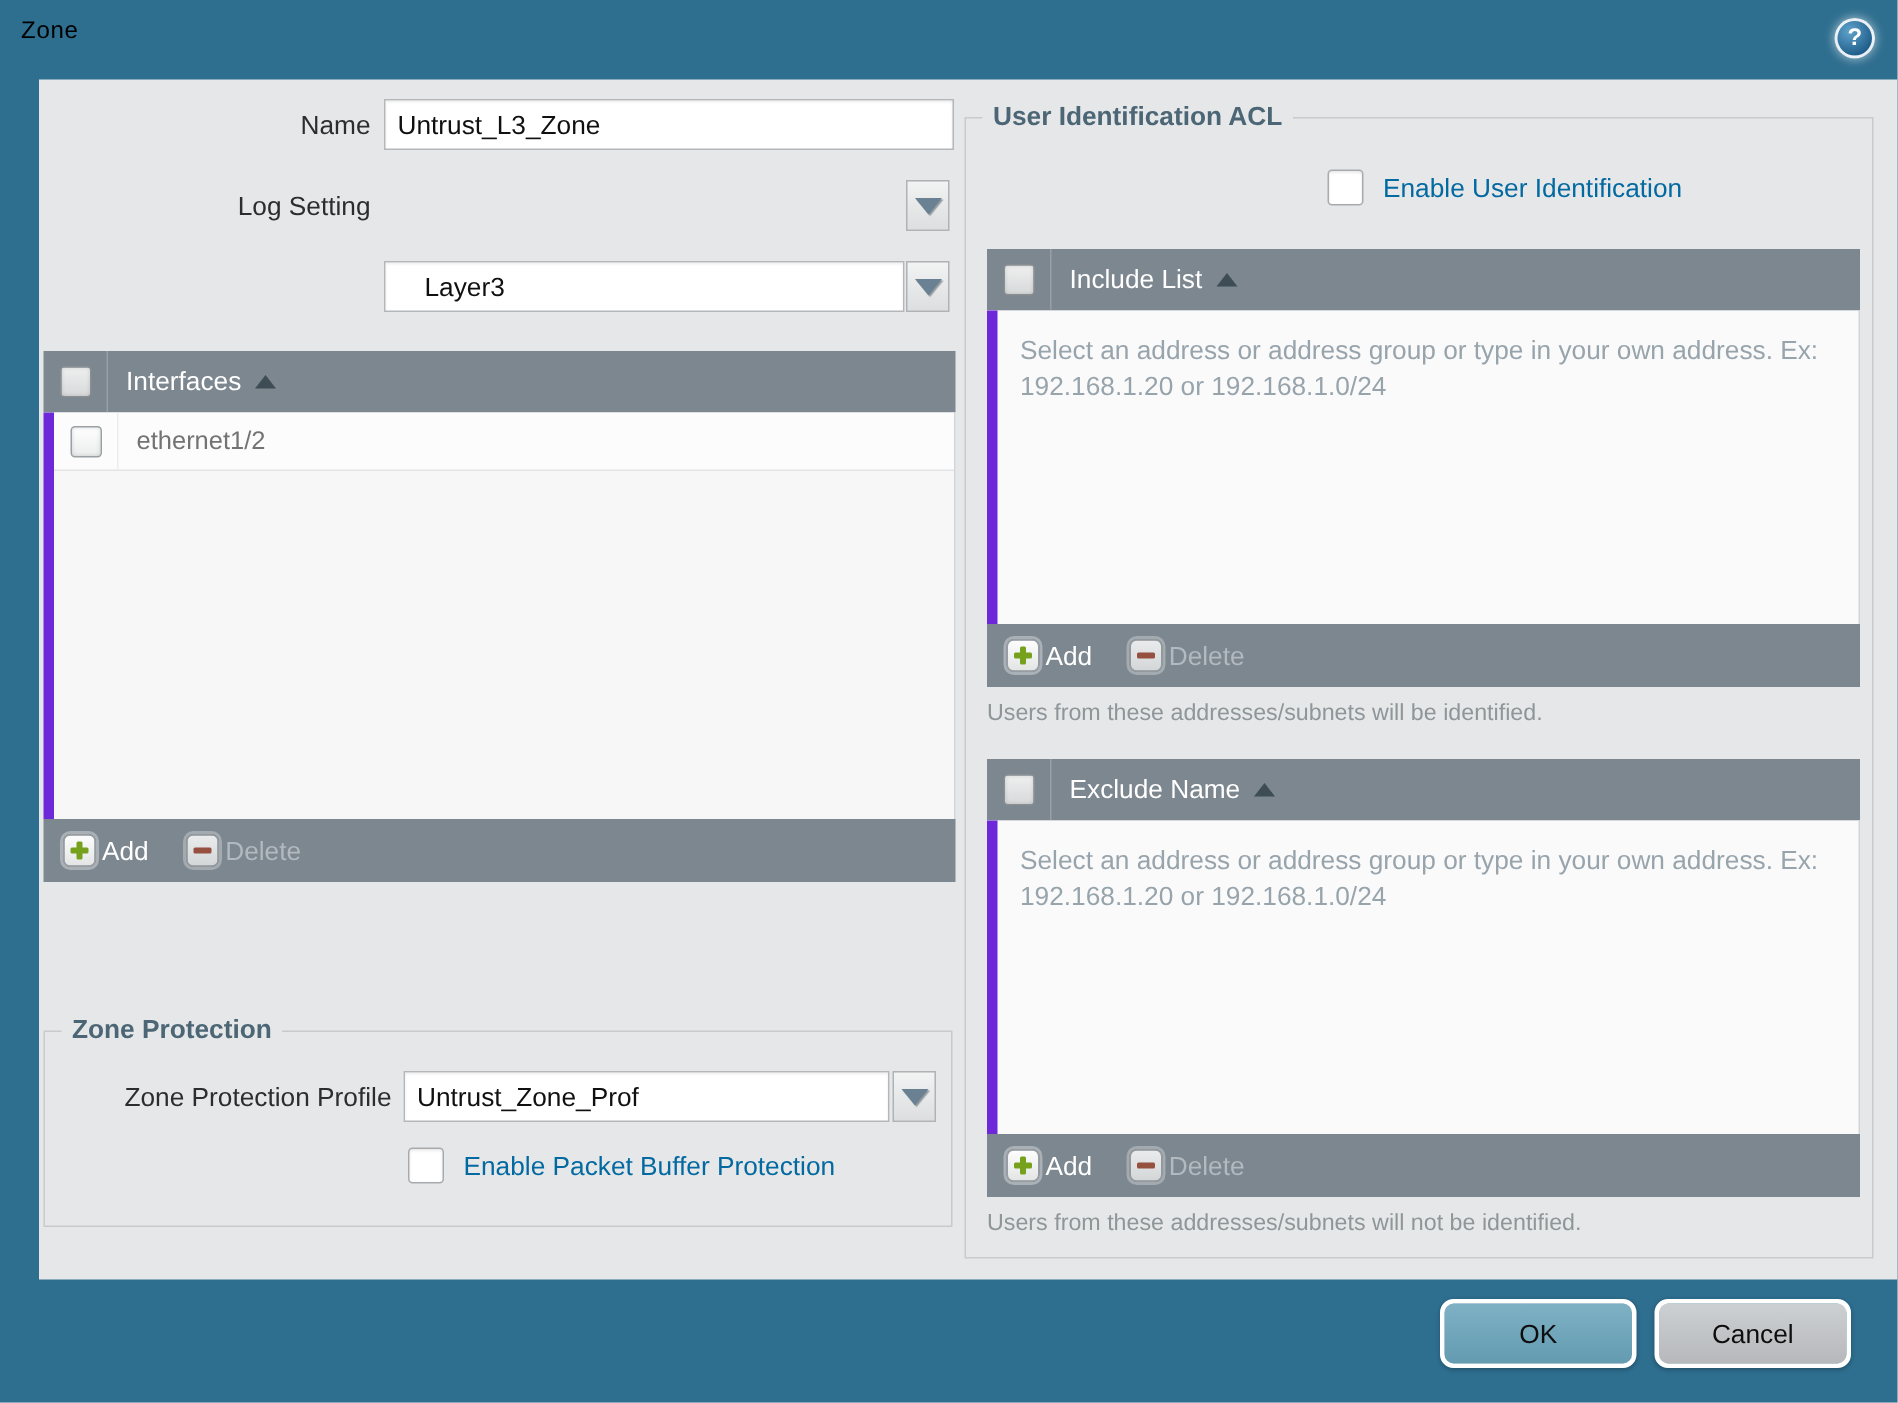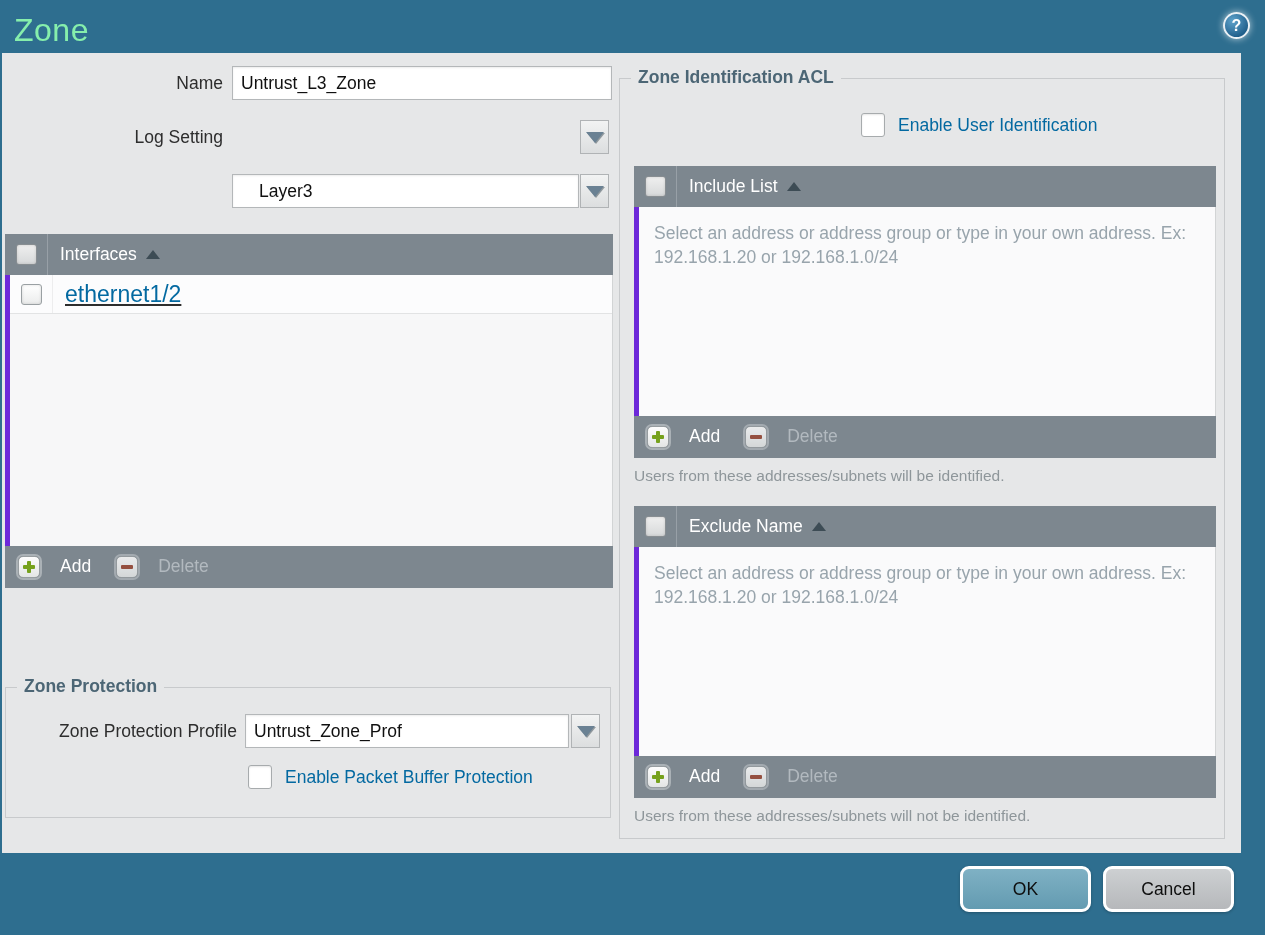--- a/index.html
+++ b/index.html
@@ -7,34 +7,34 @@
   body {
     font-family:"Liberation Sans", sans-serif;
     background:#2e6e8f;
     position:relative;
     overflow:hidden;
     color:#2d2d2d;
   }
   .titlebar { position:absolute; left:0; top:0; width:1265px; height:53px; }
   .title-text {
     position:absolute; left:14px; top:12px;
-    font-size:32px; font-weight:400; color:#86efac; letter-spacing:.5px;
+    font-size:16px; font-weight:400; color:#000000; letter-spacing:.5px;
   }
   .help {
     position:absolute; right:15px; top:12px; width:27px; height:27px;
     border-radius:50%;
     background:radial-gradient(circle at 35% 30%, #5fa3cc, #1f5e8a 75%);
     border:2px solid rgba(255,255,255,.9);
     box-shadow:0 0 7px rgba(255,255,255,.65);
     color:#fff; font-weight:bold; font-size:16px;
     display:flex; align-items:center; justify-content:center;
     cursor:pointer;
   }
   .dialog {
-    position:absolute; left:2px; top:53px; width:1239px; height:800px;
+    position:absolute; left:26px; top:53px; width:1239px; height:800px;
     background:#e6e7e8;
   }
   .flabel {
     position:absolute; width:221px; text-align:right;
     font-size:17.5px; line-height:34px; color:#2d2d2d; white-space:nowrap;
   }
   .ftext {
     position:absolute; height:34px; border:1px solid #b4b7b9; background:#fff;
     font-family:"Liberation Sans", sans-serif; font-size:17.5px; color:#101010;
     padding:0 8px; box-shadow:inset 0 1px 2px rgba(0,0,0,.08); outline:none;
@@ -59,22 +59,22 @@
   }
   .cb-cell {
     width:43px; display:flex; align-items:center; justify-content:center;
     border-right:1px solid #98a0a7; flex:none;
   }
   .panel-title {
     color:#fff; font-size:17.5px; display:flex; align-items:center; padding-left:12px;
   }
   .panel-body {
     flex:1; background:#f7f7f8;
-    border-left:5px solid #6d28d9; border-right:1px solid #d2d4d5;
-    overflow:hidden; position:relative;text-decoration:underline;
+    border-left:7px solid #6d28d9; border-right:1px solid #d2d4d5;
+    overflow:hidden; position:relative;
   }
   .panel-footer {
     height:42px; background:#7d878f; display:flex; align-items:center;
     padding-left:13px; gap:9px; flex:none;
   }
   .cb {
     display:inline-block; width:21px; height:21px; border-radius:3px;
     background:linear-gradient(#ffffff,#ebecec);
     border:1px solid #9aa0a3; box-shadow:inset 0 0 3px rgba(0,0,0,.14);
     cursor:pointer; flex:none;
@@ -82,22 +82,22 @@
   .cb.header-cb { background:linear-gradient(#efefef,#d7d9da); border-color:#888e92; }
   .cb.big { width:24px; height:24px; background:#fff; border-color:#a7abad; box-shadow:inset 0 1px 2px rgba(0,0,0,.1); }
   .iface-row {
     height:39px; background:#fcfcfd; border-bottom:1px solid #e2e3e4;
     display:flex; align-items:center; cursor:pointer;
   }
   .iface-row .cb-cell2 {
     width:43px; display:flex; align-items:center; justify-content:center;
     align-self:stretch; border-right:1px solid #ededee; flex:none;
   }
-  .iface-label { padding-left:12px; font-size:23px; color:#0369a1; }
-  .tool-btn { display:flex; gap:20px; cursor:pointer; background:none; border:none; padding:0; font-family:"Liberation Sans", sans-serif; }
+  .iface-label { padding-left:12px; font-size:17px; color:#737373; }
+  .tool-btn { display:flex; align-items:center; gap:4px; cursor:pointer; background:none; border:none; padding:0; font-family:"Liberation Sans", sans-serif; }
   .tool-icon {
     width:22px; height:22px; border-radius:5px; position:relative;
     background:linear-gradient(#fdfdfd,#e3e5e5);
     border:1px solid #979da0; box-shadow:0 0 0 2px rgba(255,255,255,.35);
   }
   .tool-icon.plus::before, .tool-icon.plus::after {
     content:""; position:absolute; background:#76a11c; border-radius:1px;
   }
   .tool-icon.plus::before { left:4px; top:8px; width:12px; height:4px; }
   .tool-icon.plus::after  { left:8px; top:4px; width:4px; height:12px; }
@@ -191,21 +191,21 @@
     <span class="combo-btn" style="left:565px;top:26px">
         <span class="tri-down"></span>
       </span>
     <div class="chk-row" style="left:242px;top:77px">
       <span class="cb big"></span>
       <span class="chk-label">Enable Packet Buffer Protection</span>
     </div>
   </div>
 
   <div class="fset" style="left:617px;top:25px;width:606px;height:761px">
-    <span class="legend">Zone Identification ACL</span>
+    <span class="legend">User Identification ACL</span>
 
     <div class="chk-row" style="left:241px;top:34px">
       <span class="cb big"></span>
       <span class="chk-label">Enable User Identification</span>
     </div>
 
     <div class="panel" style="left:14px;top:75px;width:582px;height:304px">
       <div class="panel-header">
         <span class="cb-cell">
           <span class="cb header-cb"></span>

